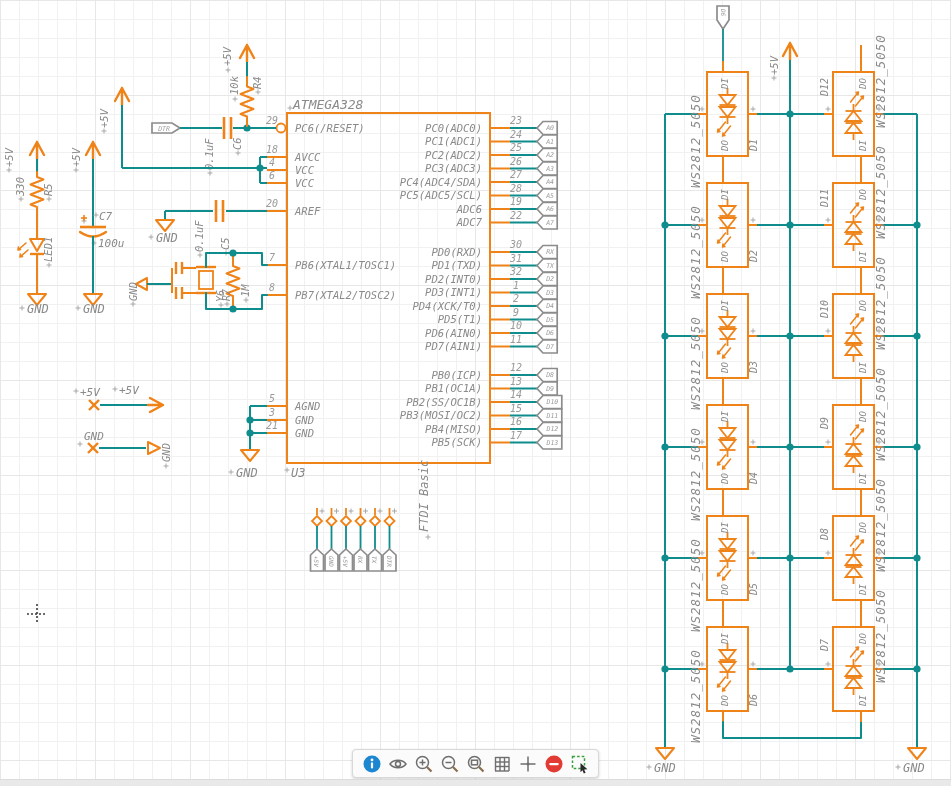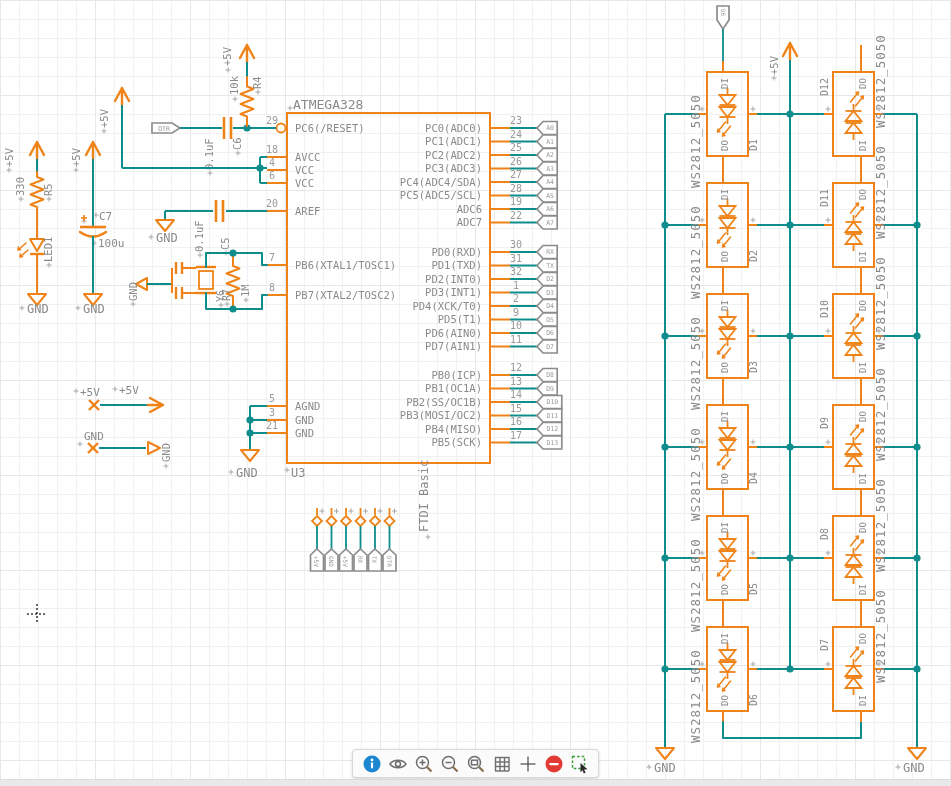--- a/index.html
+++ b/index.html
@@ -4,21 +4,21 @@
 <style>
   html,body{margin:0;padding:0;background:#fff;}
   #stage{position:relative;width:951px;height:786px;overflow:hidden;background:#fff;
     font-family:"Liberation Sans",sans-serif;}
   #canvas{position:absolute;inset:0;
     background-image:
       linear-gradient(to right,#e7e7e7 1px,transparent 1px),
       linear-gradient(to bottom,#e7e7e7 1px,transparent 1px),
       linear-gradient(to right,#f1f1f1 1px,transparent 1px),
       linear-gradient(to bottom,#f1f1f1 1px,transparent 1px);
-    background-size:95px 95px,95px 95px,19px 19px,19px 19px;}
+    background-size:95px 95px,95px 95px,19px 19px,19px 19px;font-style:italic;}
   #schsvg{position:absolute;left:0;top:0;}
   #toolbar{position:absolute;left:352px;top:749px;display:flex;align-items:center;gap:5px;
     padding:3px 8px;background:#fbfbfb;border:1px solid #d8d8d8;border-radius:4px;
     box-shadow:0 1px 3px rgba(0,0,0,.18);}
   .tbtn{width:21px;height:21px;display:flex;align-items:center;justify-content:center;cursor:pointer;}
   .tbtn svg{display:block;}
   #bottomstrip{position:absolute;left:0;bottom:0;width:951px;height:6px;background:#e9e9e9;
     border-top:1px solid #dcdcdc;}
 </style>
 </head>

